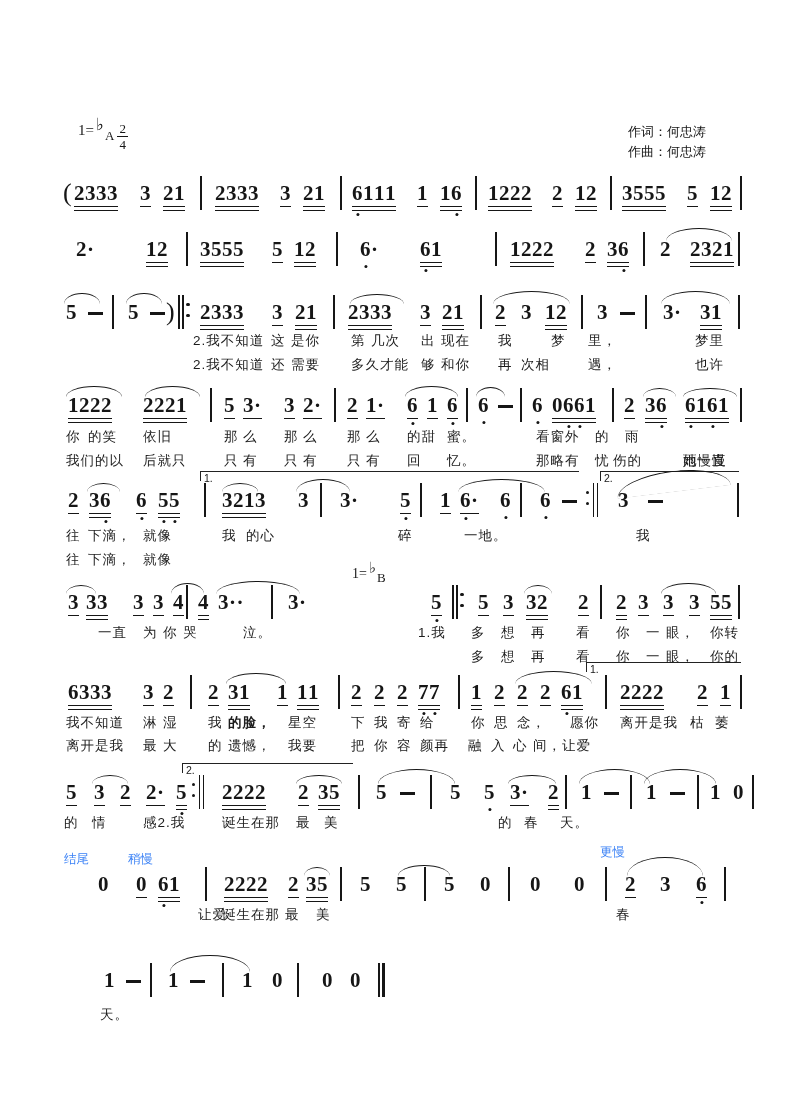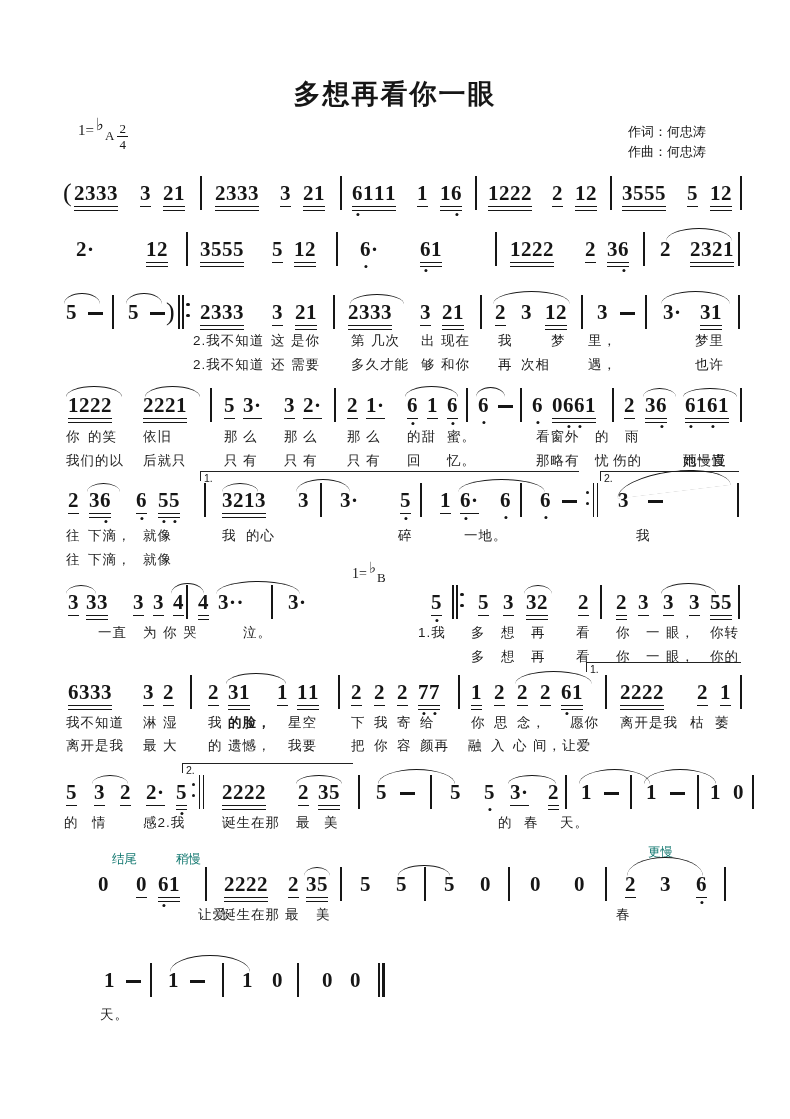--- a/index.html
+++ b/index.html
@@ -45,27 +45,26 @@
   .arc{position:absolute;border-top:1.5px solid #161616;
        border-radius:50% 50% 0 0 / 100% 100% 0 0;}
   .arc.rise{transform:rotate(-7deg);}
   
   .volta{position:absolute;border-top:1.3px solid #222;border-left:1.3px solid #222;height:9px;}
   .volta .vl{position:absolute;left:3px;top:0px;font-size:10.5px;font-weight:normal;
              font-family:"Liberation Sans","DejaVu Sans",sans-serif;}
   
   .lyr{position:absolute;font-size:13.5px;letter-spacing:1px;white-space:nowrap;
        font-family:"Liberation Sans","DejaVu Sans",sans-serif;color:#1c1c1c;}
-  .tempo{position:absolute;font-size:12.5px;font-family:"Liberation Sans","DejaVu Sans",sans-serif;color:#0f766e;margin-left:48px;}
+  .tempo{position:absolute;font-size:12.5px;font-family:"Liberation Sans","DejaVu Sans",sans-serif;color:#3b82f6;}
 </style>
 </head>
 <body>
 
 <div id="page">
-  <div class="title">多想再看你一眼</div>
 
   <div class="keysig">
     <span>1=</span>
       <span class="flat">♭</span>
       <span class="tonic">A</span>
       <span class="frac">
         <span class="fl">2</span>
         <span class="fd">4</span>
       </span>
   </div>

